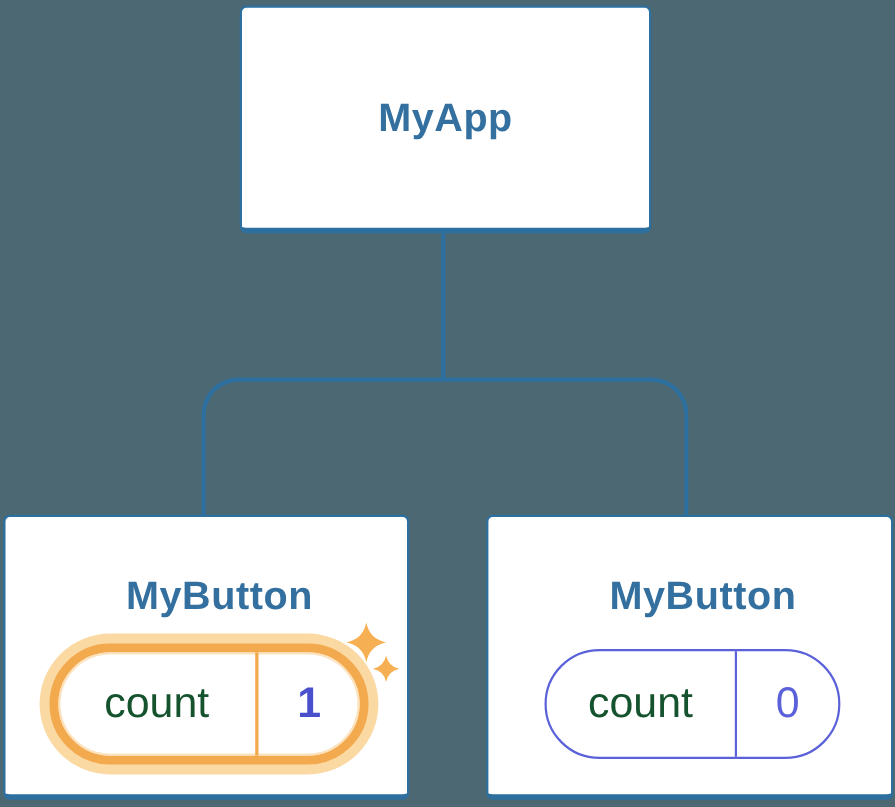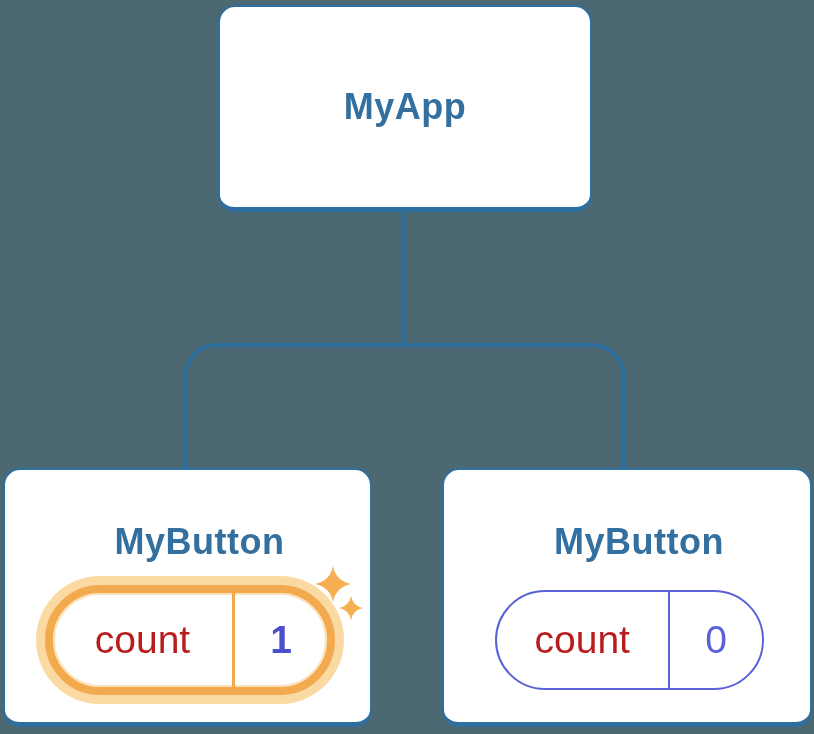--- a/index.html
+++ b/index.html
@@ -37,21 +37,21 @@
     background: transparent;
   }
 
   
   .node-card {
     position: absolute;
     box-sizing: border-box;
     background: #ffffff;
     border: 2.5px solid #2d6f9f;
     border-bottom-width: 5px;
-    border-radius: 17px;
+    border-radius: 6px;
   }
   .card-root {
     left: 218px;
     top: 5px;
     width: 374px;
     height: 207px;
     display: flex;
     align-items: center;
     justify-content: center;
   }
@@ -106,21 +106,21 @@
     height: 100px;
     border: 2.5px solid #5b61d8;
     border-radius: 50px;
   }
   .pill-key {
     flex: 1;
     display: flex;
     align-items: center;
     justify-content: center;
     font-size: 39px;
-    color: #b91c1c;
+    color: #14532d;
     font-weight: 400;
     text-align: right;
   }
   .pill-divider-orange {
     width: 3px;
     background: #f3a94e;
   }
   .pill-divider-purple {
     width: 2.5px;
     background: #5b61d8;

